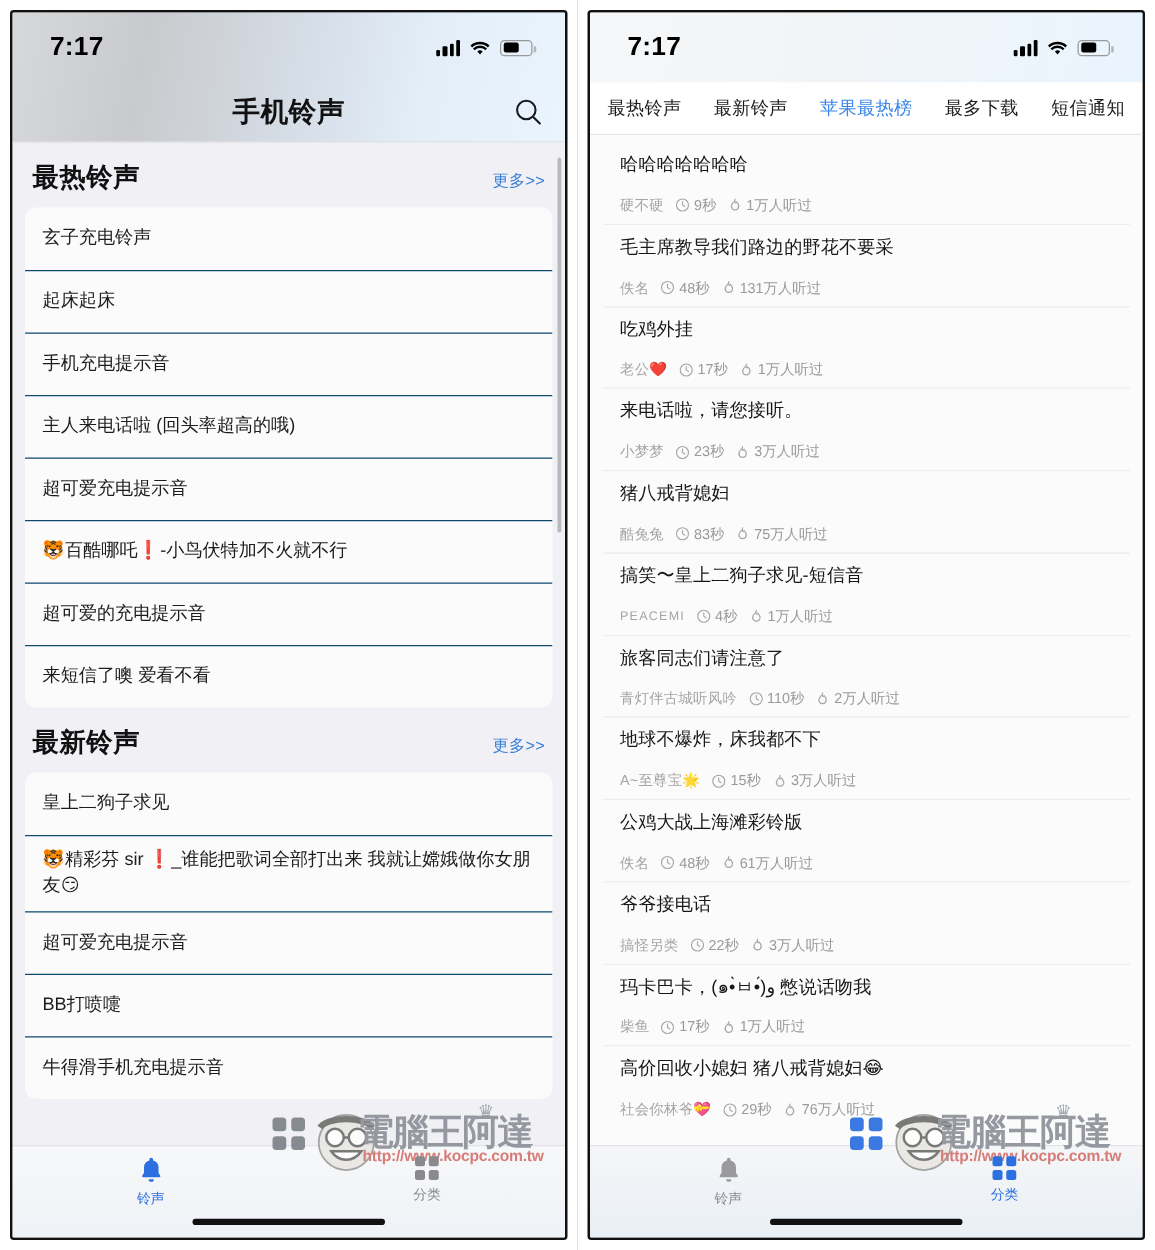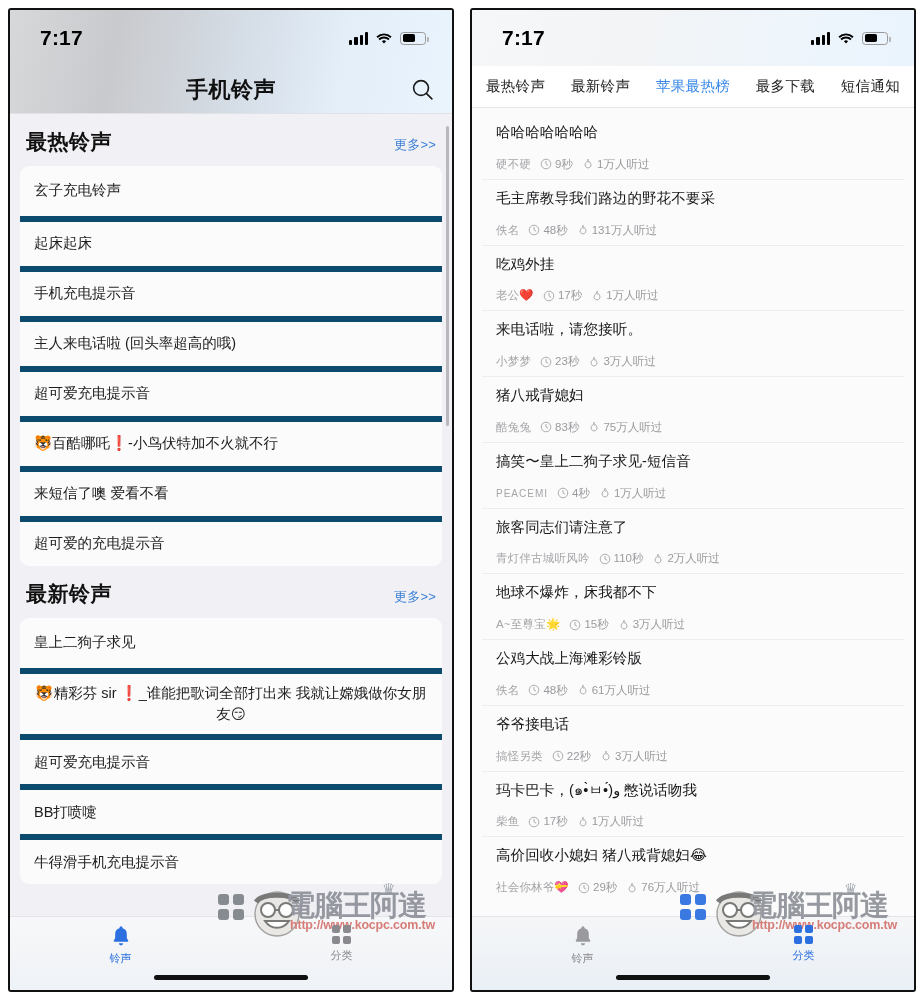--- a/index.html
+++ b/index.html
@@ -130,27 +130,27 @@
   .card {
     margin: 0 10px;
     background:#fbfbfb;
     border-radius: 9px;
     overflow:hidden;
   }
   .row {
     padding: 0 14px;
     min-height: 50px;
     display:flex; align-items:center;
-    border-top: 6px solid #0c4a6e;
+    border-top: 1px solid #0c4a6e;
     font-size: 14.5px;
     color:#1d1d1f;
     line-height: 1.45;
   }
   .row:first-child { border-top: none; }
-  .row .txt { padding: 9px 0; text-align: center; }
+  .row .txt { padding: 9px 0; }
 
   
   .tabs {
     flex: 0 0 42px;
     display:flex; align-items:center; justify-content:space-between;
     padding: 0 14px;
     border-bottom: 1px solid #e6e6ea;
     background: #ffffff;
     position: relative; z-index:3;
   }
@@ -303,24 +303,24 @@
               <div class="row">
                 <div class="txt">主人来电话啦 (回头率超高的哦)</div>
               </div>
               <div class="row">
                 <div class="txt">超可爱充电提示音</div>
               </div>
               <div class="row">
                 <div class="txt">🐯百酷哪吒❗-小鸟伏特加不火就不行</div>
               </div>
               <div class="row">
+                <div class="txt">超可爱的充电提示音</div>
+              </div>
+              <div class="row">
                 <div class="txt">来短信了噢 爱看不看</div>
-              </div>
-              <div class="row">
-                <div class="txt">超可爱的充电提示音</div>
               </div>
             </div>
             <div class="section-head">
               <div class="section-title">最新铃声</div>
               <div class="section-more">更多&gt;&gt;</div>
             </div>
             <div class="card">
               <div class="row">
                 <div class="txt">皇上二狗子求见</div>
               </div>

